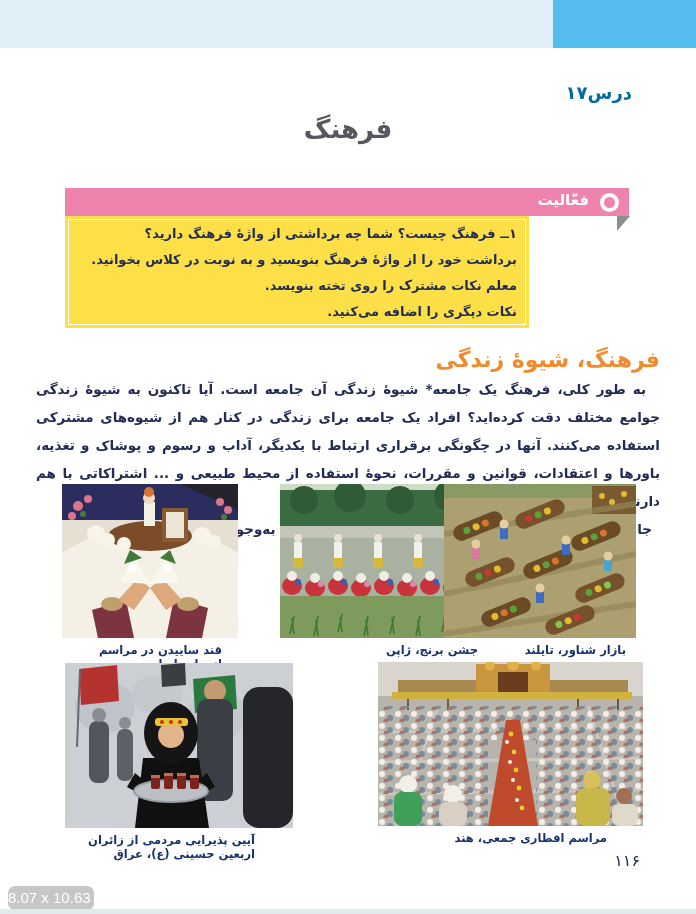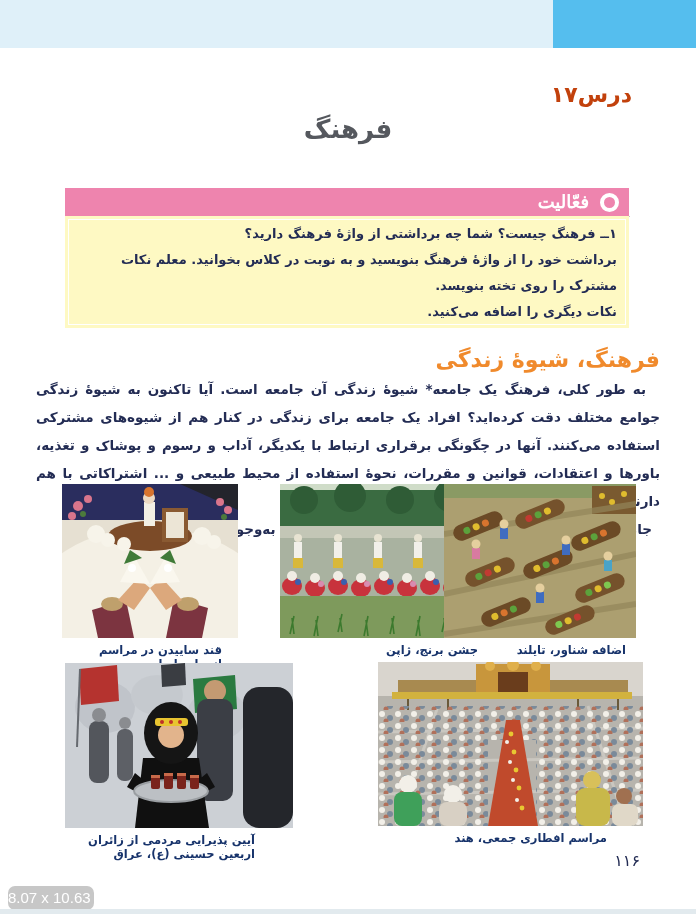--- a/index.html
+++ b/index.html
@@ -7,30 +7,30 @@
     width:696px;height:914px;position:relative;overflow:hidden;
     background:#ffffff;
     font-family:"DejaVu Sans",sans-serif;
   }
   .abs{position:absolute;}
 
   
   .band-light{left:0;top:0;width:553px;height:48px;background:#dff0f9;}
   .band-blue{left:553px;top:0;width:143px;height:48px;background:#55beee;}
 
-  .lesson-label{right:64px;top:82px;color:#c2410c;font-size:22px;font-weight:bold;direction:rtl;}
+  .lesson-label{right:64px;top:82px;color:#0369a1;font-size:18px;font-weight:bold;direction:rtl;}
   .page-title{left:0;top:114px;width:696px;text-align:center;color:#55585e;font-size:26px;font-weight:bold;direction:rtl;}
 
   
   .activity{left:65px;top:188px;width:564px;height:143px;}
   .activity-header{position:absolute;left:0;top:0;width:564px;height:28px;background:#ee84ae;}
   .activity-ring{position:absolute;right:10px;top:5px;width:11px;height:11px;border:4px solid #ffffff;border-radius:50%;}
-  .activity-title{position:absolute;right:40px;top:3px;color:#ffffff;font-size:18px;font-weight:bold;direction:rtl;font-family:Liberation Serif, serif;}
+  .activity-title{position:absolute;right:40px;top:3px;color:#ffffff;font-size:15px;font-weight:bold;direction:rtl;}
   .activity-fold{position:absolute;left:552px;top:28px;width:13px;height:15px;}
-  .activity-body{position:absolute;left:0;top:28px;width:564px;height:112px;background:#fef9c3;}
+  .activity-body{position:absolute;left:0;top:28px;width:464px;height:112px;background:#fde047;}
   .activity-frame{position:absolute;left:3px;top:3px;right:3px;bottom:3px;border:1px solid #ffffff;}
   .activity-text{position:absolute;left:10px;top:5px;right:12px;bottom:2px;direction:rtl;
     color:#232c54;font-size:13px;font-weight:bold;line-height:26px;text-align:right;}
 
   
   .section-heading{right:36px;top:347px;color:#f08a2c;font-size:22px;font-weight:bold;direction:rtl;}
   .body-copy{left:36px;top:375px;width:624px;direction:rtl;color:#232c54;
     font-size:13.5px;font-weight:bold;line-height:28px;}
   .body-copy p{margin:0;text-align:justify;text-indent:14px;}
   .body-copy .closing{text-align:right;text-indent:0;padding-right:8px;}
@@ -324,21 +324,21 @@
       <g>
           <rect x="92" y="108" width="8" height="11" fill="#3f6cc0"></rect>
           <circle cx="96" cy="104" r="4.5" fill="#e5cf9e"></circle>
         </g>
       <g>
           <rect x="160" y="76" width="8" height="11" fill="#4aa3c8"></rect>
           <circle cx="164" cy="72" r="4.5" fill="#e5cf9e"></circle>
         </g>
     </g>
   </svg>
-  <figcaption>اضافه شناور، تایلند</figcaption>
+  <figcaption>بازار شناور، تایلند</figcaption>
 </figure>
 
 <figure class="fig-iraq">
   <svg width="228" height="165" viewBox="0 0 228 165">
     <rect width="228" height="165" fill="#ccd0d5"></rect>
     <g opacity="0.6">
       <ellipse cx="40" cy="44" rx="30" ry="26" fill="#b9bdc3"></ellipse>
       <ellipse cx="92" cy="32" rx="26" ry="20" fill="#c2c6cb"></ellipse>
       <ellipse cx="152" cy="52" rx="30" ry="25" fill="#bfc3c8"></ellipse>
     </g>

